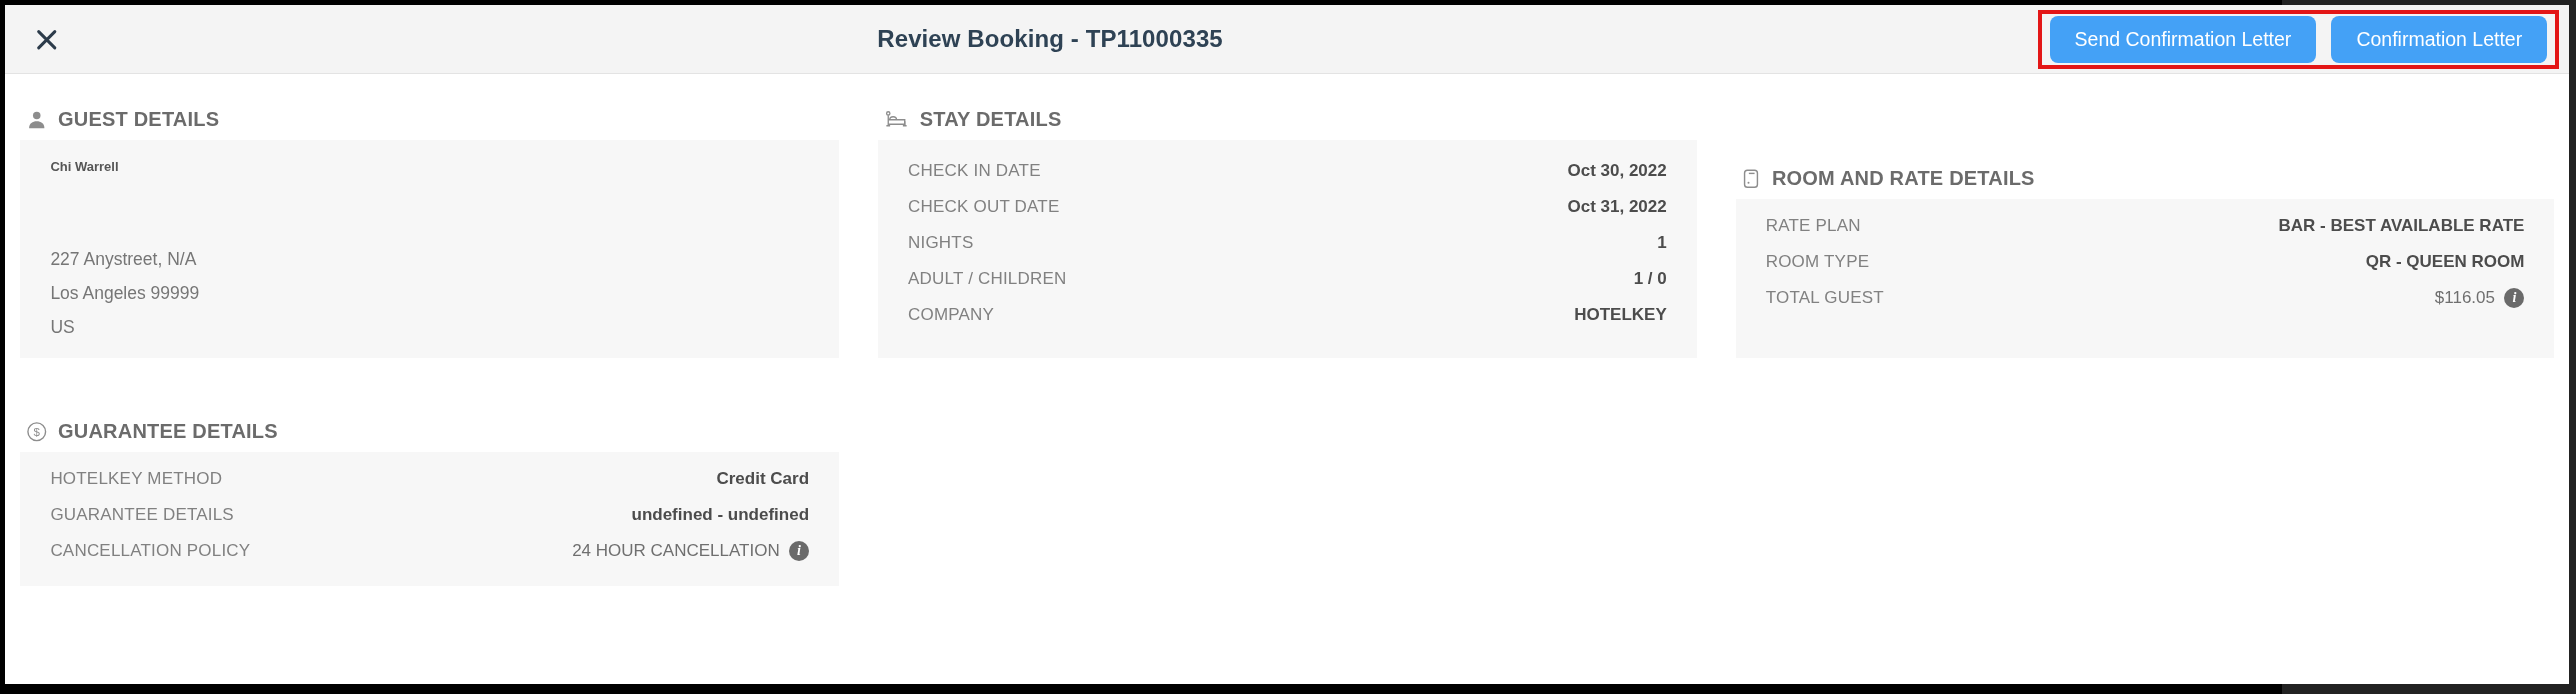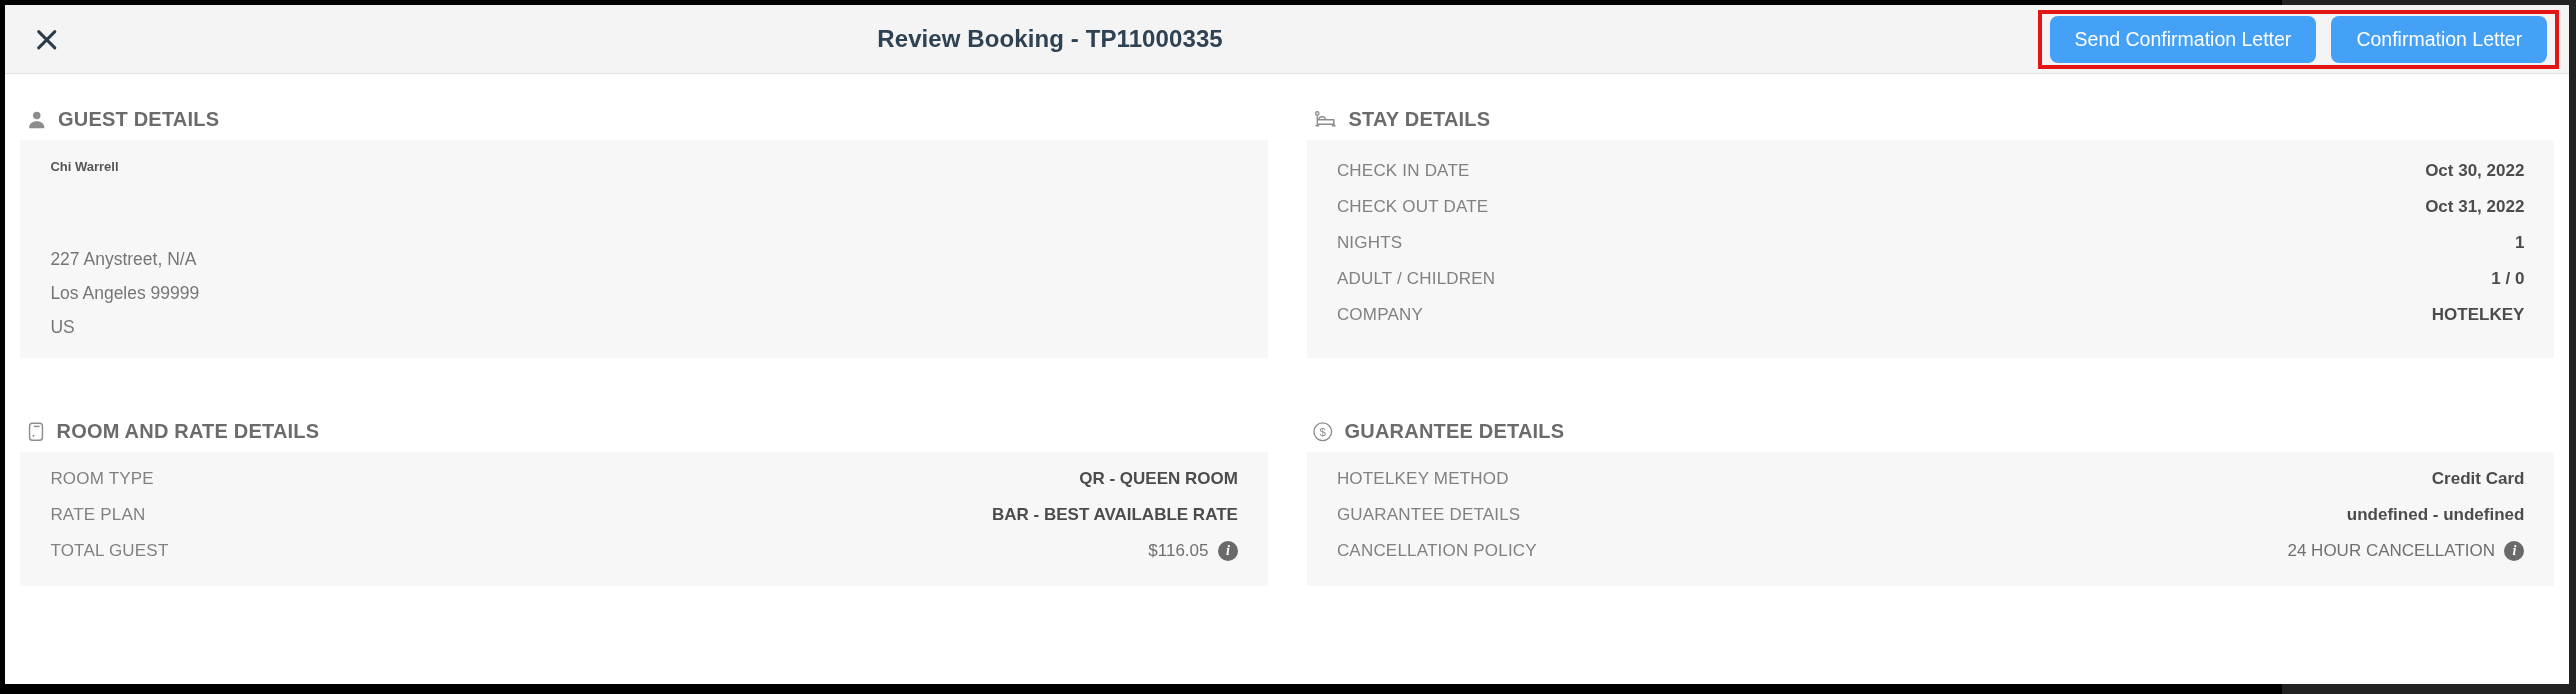--- a/index.html
+++ b/index.html
@@ -9,21 +9,21 @@
 
   
   .header{height:69px;background:#f4f4f4;border-bottom:1.3px solid #e3e3e3;display:flex;align-items:center;padding:0 10.8px 0 25.5px;}
   .close-btn{background:none;border:none;padding:0;margin:0;width:31px;height:31px;display:flex;align-items:center;justify-content:center;cursor:pointer;}
   .title{flex:1;text-align:center;font-size:24px;font-weight:700;color:#2e4254;letter-spacing:0.1px;}
   .red-box{border:4.7px solid #e31616;padding:2px 7.4px;display:flex;align-items:center;gap:15px;background:transparent;}
   .btn{height:47px;padding:0 25px;border:none;border-radius:8px;background:#44a1f6;color:#fff;font-size:19.5px;font-family:"Liberation Sans",sans-serif;cursor:pointer;white-space:nowrap;}
 
   
   .content{padding:30px 15px 0 15px;}
-  .grid{display:grid;grid-template-columns:1fr 1fr;column-gap:39px;}
+  .grid{display:grid;grid-template-columns:1fr 1fr 1fr;column-gap:39px;}
   .section{display:flex;flex-direction:column;}
   .section.row2{margin-top:59px;}
   .sec-head{display:flex;align-items:center;gap:10.8px;margin-left:5.4px;height:30px;}
   .sec-title{font-size:20px;font-weight:700;color:#6b6b6b;letter-spacing:0.2px;}
   .sec-icon{flex:0 0 auto;display:flex;align-items:center;}
   .panel{background:#f7f7f7;margin-top:5.4px;padding:13.4px 30px;flex:1;}
   .panel.tall{min-height:205px;}
   .panel.short{min-height:134px;padding-top:9.4px;}
 
   .kv-row{display:flex;justify-content:space-between;align-items:center;height:36px;}
@@ -119,26 +119,26 @@
               <svg width="20" height="21.5" viewBox="0 0 28 30" fill="none" stroke="#8d8d8d" stroke-width="2">
                 <rect x="5" y="3" width="18" height="24" rx="4"></rect>
                 <path d="M11 7.5 h8"></path>
                 <circle cx="10.5" cy="20.5" r="1.4" fill="#8d8d8d" stroke="none"></circle>
               </svg>
             </span>
             <span class="sec-title">ROOM AND RATE DETAILS</span>
           </div>
           <div class="panel short">
             <div class="kv-row">
+              <span class="kv-label">RATE PLAN</span>
+              <span class="kv-value">BAR - BEST AVAILABLE RATE</span>
+            </div>
+            <div class="kv-row">
               <span class="kv-label">ROOM TYPE</span>
               <span class="kv-value">QR - QUEEN ROOM</span>
-            </div>
-            <div class="kv-row">
-              <span class="kv-label">RATE PLAN</span>
-              <span class="kv-value">BAR - BEST AVAILABLE RATE</span>
             </div>
             <div class="kv-row">
               <span class="kv-label">TOTAL GUEST</span>
               <span class="kv-value muted">
                 <span>$116.05</span>
                 <span class="info-dot">i</span>
               </span>
             </div>
           </div>
         </div>

